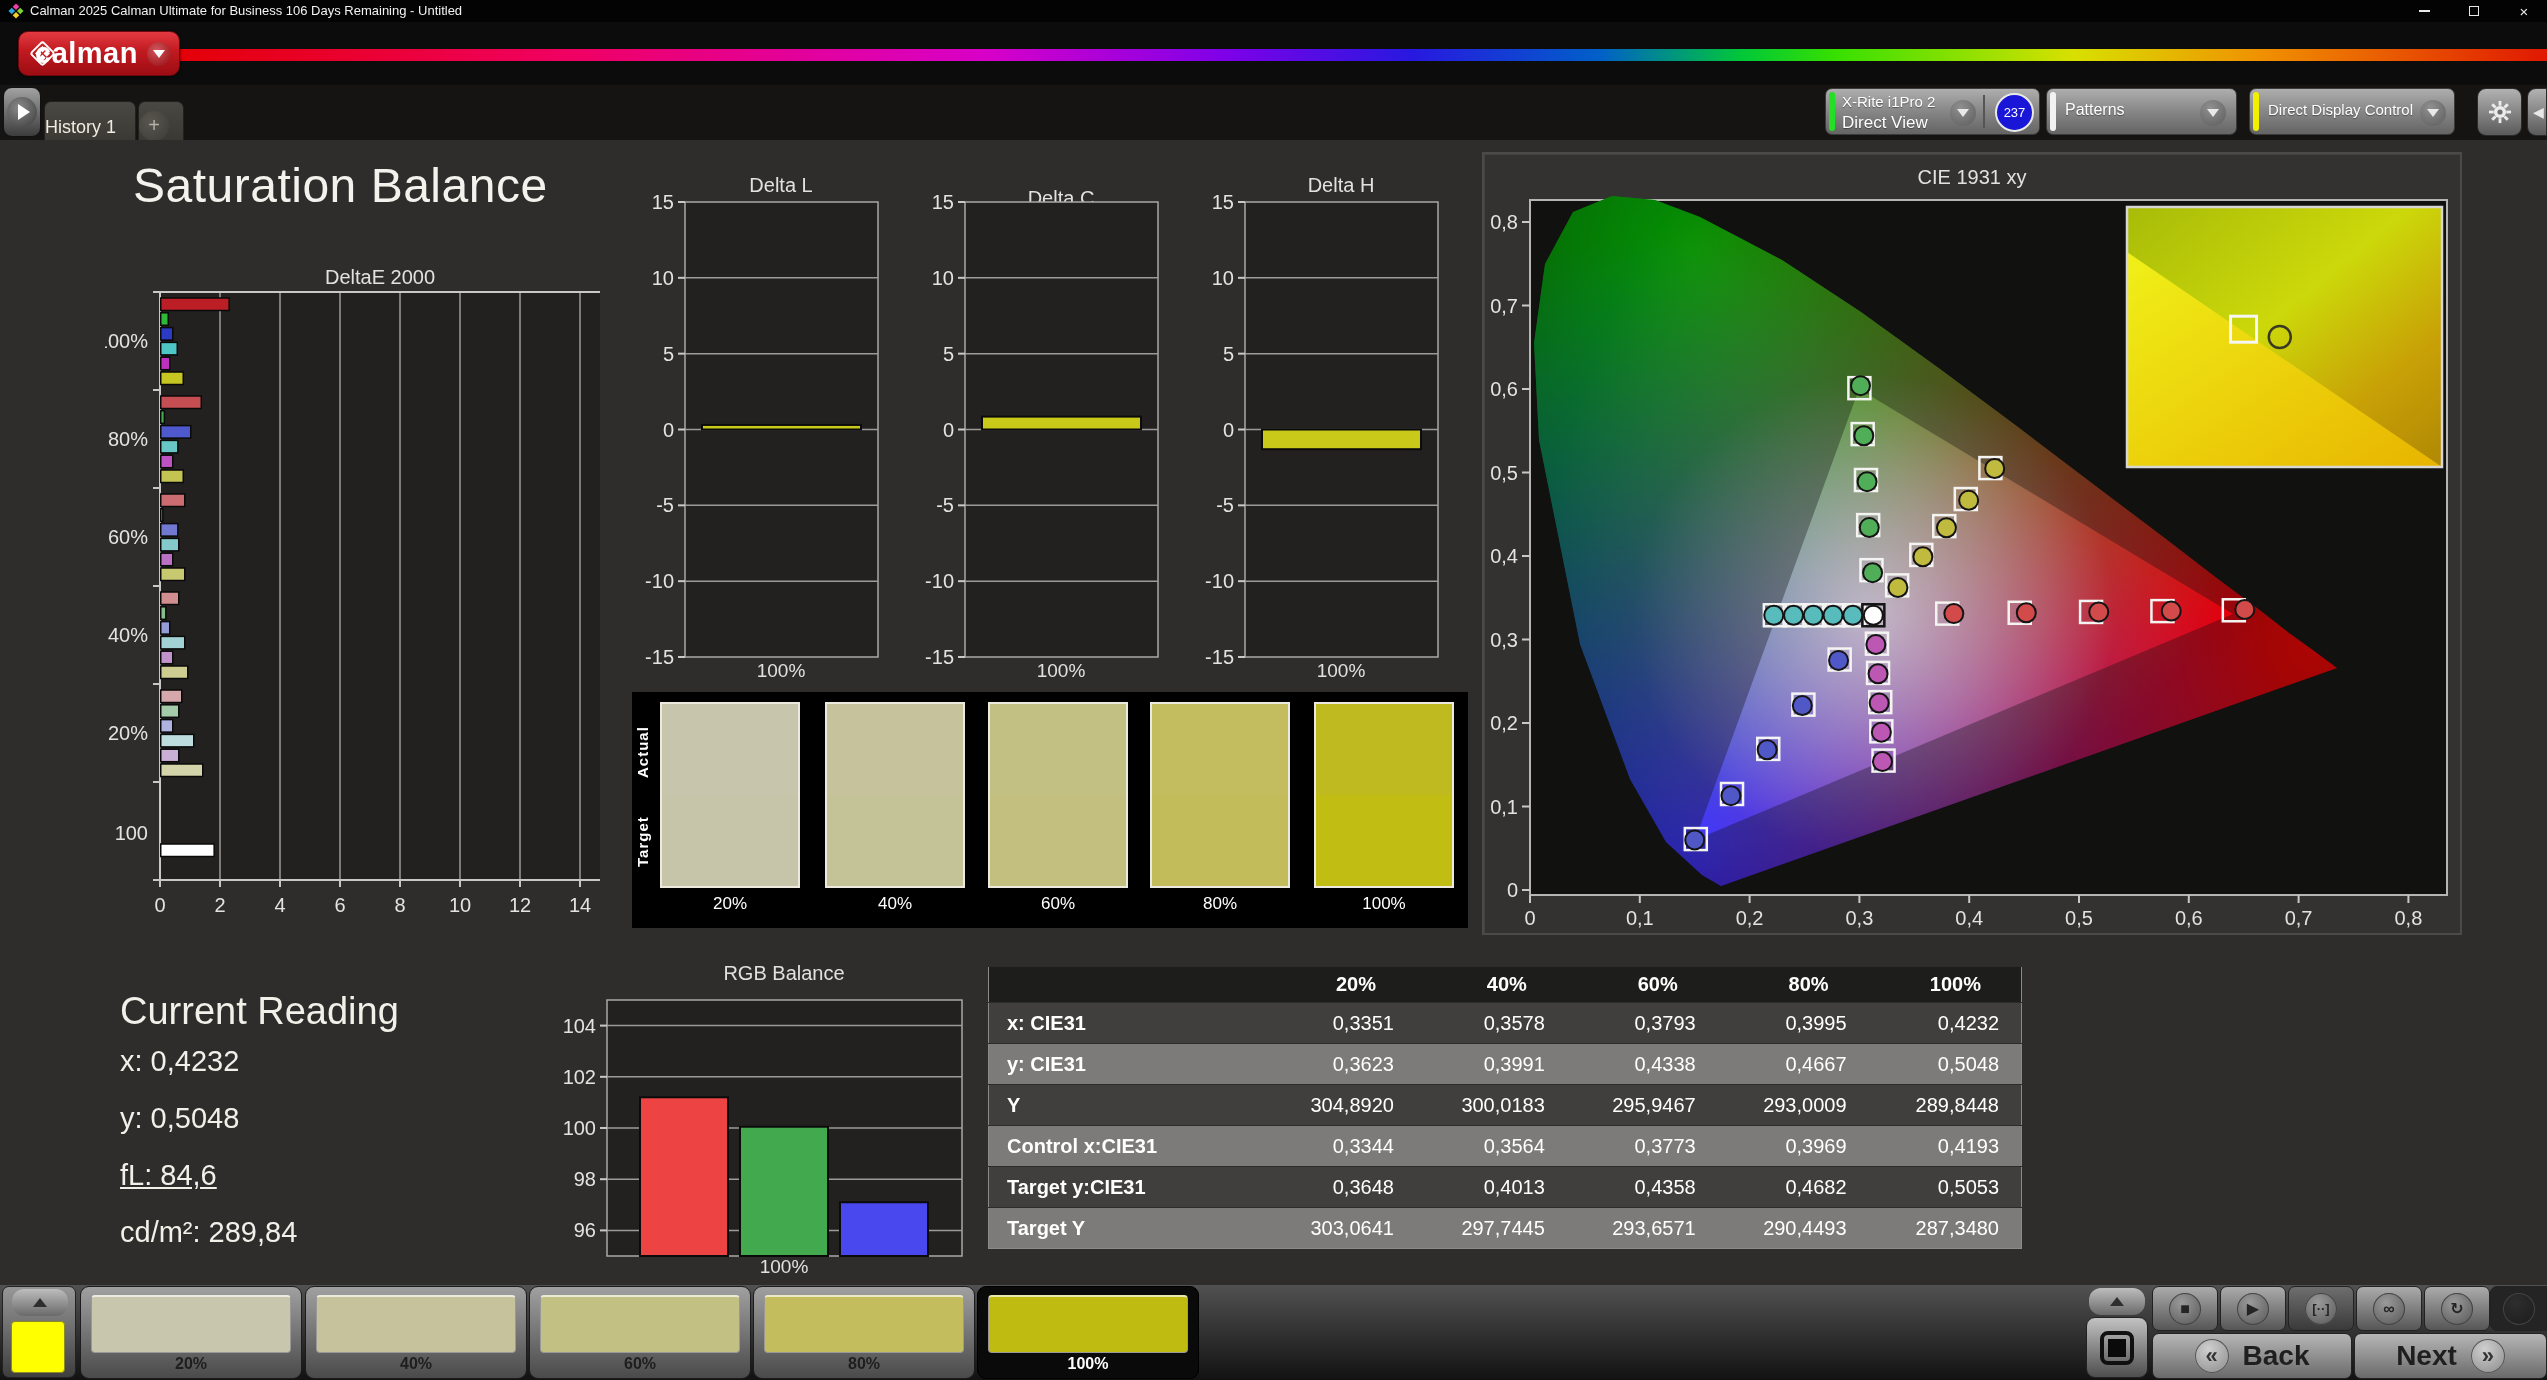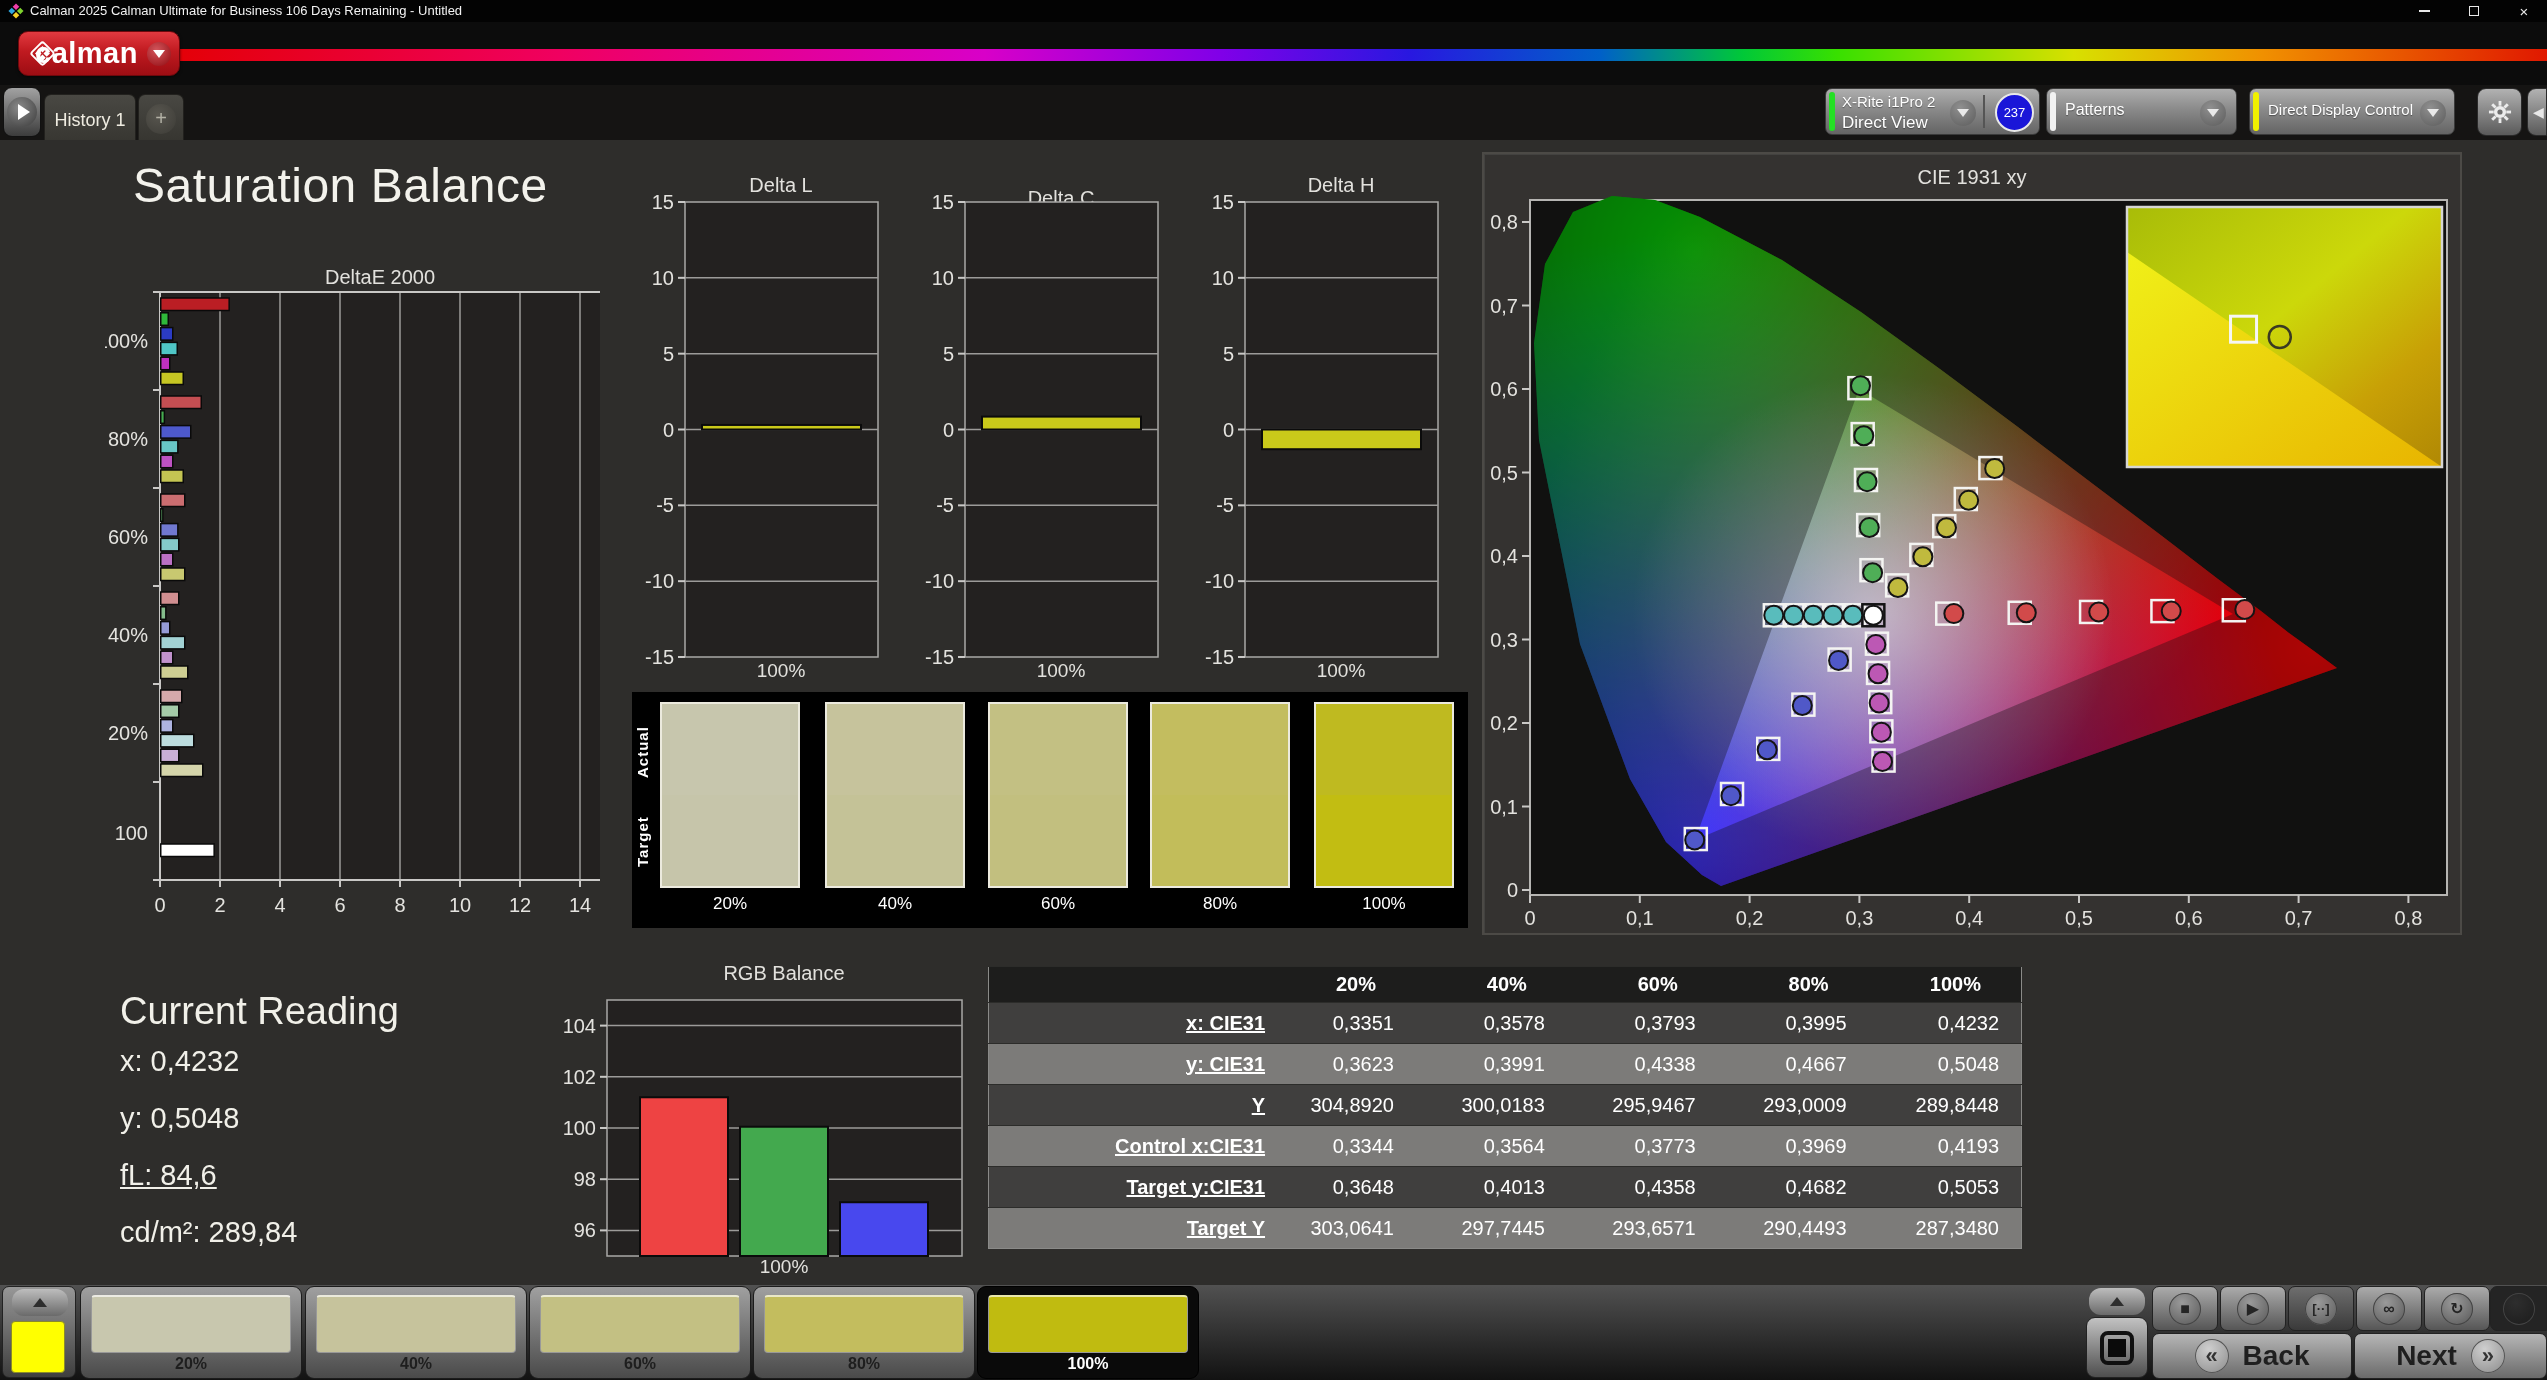--- a/index.html
+++ b/index.html
@@ -23,23 +23,23 @@
   .logo-text { color:#fff; font-size:29px; font-weight:bold; letter-spacing:.5px; margin-left:6px; }
   .logo-drop { margin-left:auto; width:24px; height:24px; border-radius:50%;
     background:radial-gradient(circle at 40% 35%,#d4565c,#8f0a10); display:flex; align-items:center; justify-content:center; }
   .tri-down { width:0; height:0; border-left:6px solid transparent; border-right:6px solid transparent; border-top:8px solid #fff; }
   
   .tabbar { position:absolute; left:0; top:85px; width:2547px; height:55px; background:#151413; }
   .nav-arrow { position:absolute; left:3px; top:2px; width:38px; height:50px; border-radius:9px;
     background:linear-gradient(180deg,#a2a2a2,#3c3c3c); border:1px solid #111; display:flex; align-items:center; justify-content:center; }
   .nav-arrow .circ { width:30px; height:30px; border-radius:50%; background:radial-gradient(circle at 40% 35%,#8a8a8a,#3a3a3a); display:flex; align-items:center; justify-content:center; }
   .tri-right { width:0; height:0; border-top:8px solid transparent; border-bottom:8px solid transparent; border-left:12px solid #fff; margin-left:3px; }
-  .tab { position:absolute; top:9px; height:51px; background:linear-gradient(180deg,#494843,#363530);
+  .tab { position:absolute; top:16px; height:51px; background:linear-gradient(180deg,#494843,#363530);
     border:1px solid #22211e; border-bottom:none; border-radius:7px 7px 0 0; color:#efece1;
-    display:flex; align-items:center; justify-content:center; font-size:18px; }
+    display:flex; align-items:center; font-size:18px; }
   .tab-add-circle { width:30px; height:30px; border-radius:50%; background:radial-gradient(circle at 40% 35%,#58564f,#3c3b36);
     color:#b3b1a5; font-size:20px; display:flex; align-items:center; justify-content:center; }
   .ctrl-panel { position:absolute; top:3px; height:47px; border-radius:7px; border:1px solid #3a3a3a;
     background:linear-gradient(180deg,#aeaeae 0%,#8a8a8a 45%,#646464 100%); }
   .ctrl-indicator { position:absolute; left:3px; top:3px; bottom:3px; width:6px; border-radius:3px; }
   .ctrl-text1 { position:absolute; left:16px; top:4px; font-size:15px; color:#fff; text-shadow:0 1px 1px rgba(0,0,0,.4); white-space:nowrap; }
   .ctrl-text2 { position:absolute; left:16px; top:24px; font-size:17px; color:#fff; text-shadow:0 1px 1px rgba(0,0,0,.4); white-space:nowrap; }
   .ctrl-single { position:absolute; left:18px; top:12px; font-size:16px; color:#fff; text-shadow:0 1px 1px rgba(0,0,0,.4); white-space:nowrap; }
   .drop-circle { position:absolute; width:26px; height:26px; border-radius:50%;
     background:radial-gradient(circle at 40% 30%,#909090,#5c5c5c); display:flex; align-items:center; justify-content:center; }
@@ -67,21 +67,21 @@
   
   .cie-panel { position:absolute; left:1482px; top:12px; width:980px; height:783px; background:#343230;
     border:2px solid #4c4a46; box-shadow:inset 1px 1px 0 rgba(255,255,255,.08);padding-left:16px; }
   
   .cur-heading { position:absolute; left:120px; top:850px; font-size:38px; font-weight:300; color:#f1f0e9; }
   .cur-line { position:absolute; left:120px; font-size:29px; font-weight:300; color:#f1f0e9; }
   
   .data-table { position:absolute; left:988px; top:826px; width:1034px; border-collapse:collapse; border:1px solid #8a8a88; }
   .data-table th, .data-table td { border-top:1px solid #2c2c2a; font-size:20px; color:#fff; height:41px; }
   .data-table thead th { background:#1d1d1c; height:36px; font-weight:bold; text-align:right; padding-right:40px; }
-  .data-table td.rowlabel { text-align:right; padding-left:4px; font-weight:bold;text-decoration:underline; }
+  .data-table td.rowlabel { text-align:left; padding-left:18px; font-weight:bold; }
   .data-table td.val { text-align:right; padding-right:22px; }
   .data-table tr.odd td { background:#403f3e; }
   .data-table tr.even td { background:#7c7b79; }
   
   .bottombar { position:absolute; left:0; top:1285px; width:2547px; height:95px;
     background:linear-gradient(180deg,#515151,#121212); }
   .corner-panel { position:absolute; left:2px; top:1px; width:74px; height:92px; border-radius:7px;
     background:linear-gradient(180deg,#979797,#3e3e3e); border:1px solid #222; }
   .mini-arrow { position:absolute; left:9px; top:2px; width:56px; height:27px; border-radius:12px;
     background:linear-gradient(180deg,#bdbdbd,#6a6a6a); display:flex; align-items:center; justify-content:center; }

